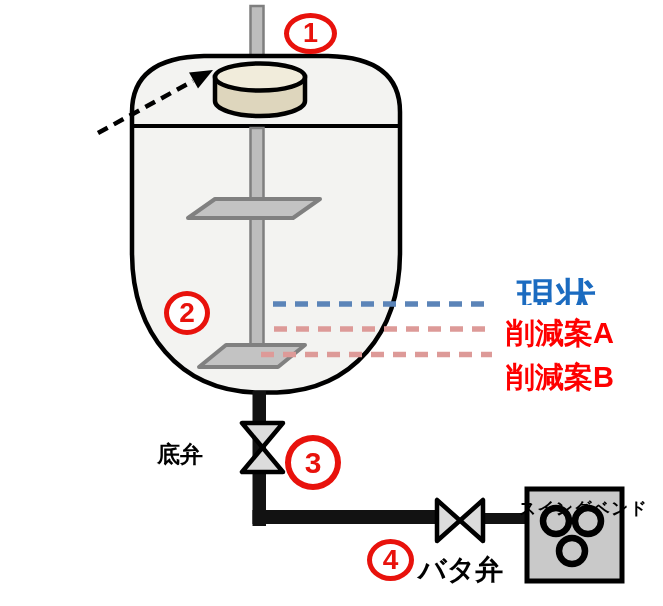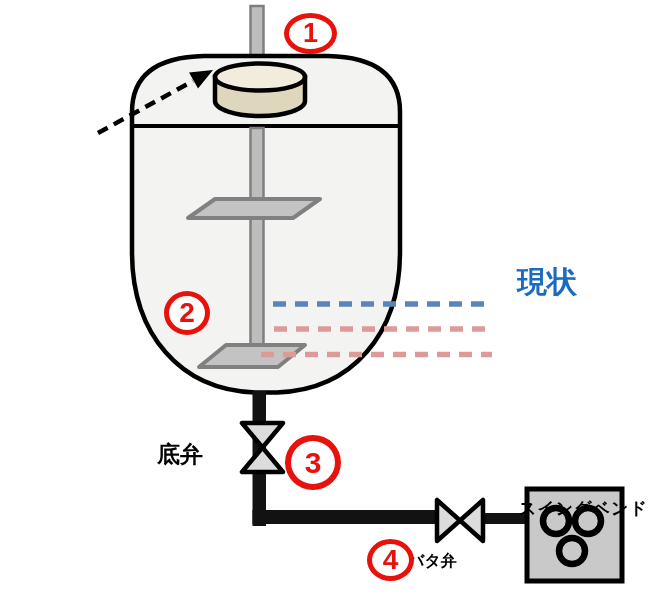--- a/index.html
+++ b/index.html
@@ -26,23 +26,23 @@
   .dash-blue{stroke:var(--dash-blue,#5b84b8);stroke-width:5.5;stroke-dasharray:13 9;fill:none;}
   .dash-pink{stroke:var(--dash-pink,#dd9a98);stroke-width:5.5;stroke-dasharray:13 9;fill:none;}
   .arrow-dash{stroke:#000;stroke-width:4.5;stroke-dasharray:11 7;fill:none;}
   .arrow-head{fill:#000;}
 
   
   .lbl{position:absolute;color:#000;font-weight:bold;white-space:nowrap;}
   #label-tank-manhole{left:30px;top:155px;width:140px;text-align:center;
       font-size:21px;line-height:1.5;}
   #label-bottom-valve{left:157px;top:439px;font-size:23px;}
-  #label-butterfly-valve{left:408px;top:551px;font-size:16px;}
+  #label-butterfly-valve{left:418px;top:551px;font-size:28px;}
   #label-swing-bend{left:519px;top:457px;font-size:17px;letter-spacing:1px;margin-top:40px;}
-  #label-current{left:517px;top:262px;font-size:30px;color:var(--label-blue,#1b6bc0);}
+  #label-current{left:517px;top:270px;font-size:40px;color:var(--label-blue,#1b6bc0);}
 
   #legend-box{
     position:absolute;left:494px;top:305px;width:144px;height:101px;
     background:#ffffff;display:flex;flex-direction:column;
     justify-content:space-evenly;box-sizing:border-box;padding-left:12px;
   }
   .legend-row{font-size:29px;font-weight:bold;line-height:1;
     color:var(--label-red,#ff0000);white-space:nowrap;}
 
   .badge{
@@ -105,18 +105,22 @@
   </div>
 
   <div class="lbl" id="label-bottom-valve">底弁</div>
 
   <div class="lbl" id="label-butterfly-valve">バタ弁</div>
 
   <div class="lbl" id="label-swing-bend">スイングベンド</div>
 
   <div class="lbl" id="label-current">現状</div>
 
+  <div id="legend-box">
+    <div class="legend-row">削減案A</div>
+    <div class="legend-row">削減案B</div>
+  </div>
 
   <div class="badge" id="badge-1">1</div>
   <div class="badge" id="badge-2">2</div>
   <div class="badge" id="badge-3">3</div>
   <div class="badge" id="badge-4">4</div>
 </div>
 
 </body></html>

